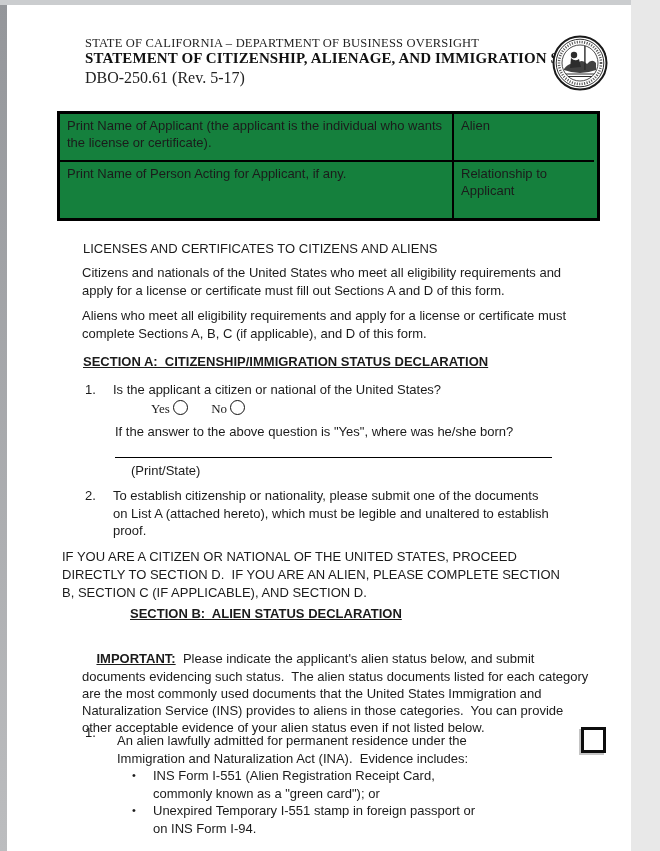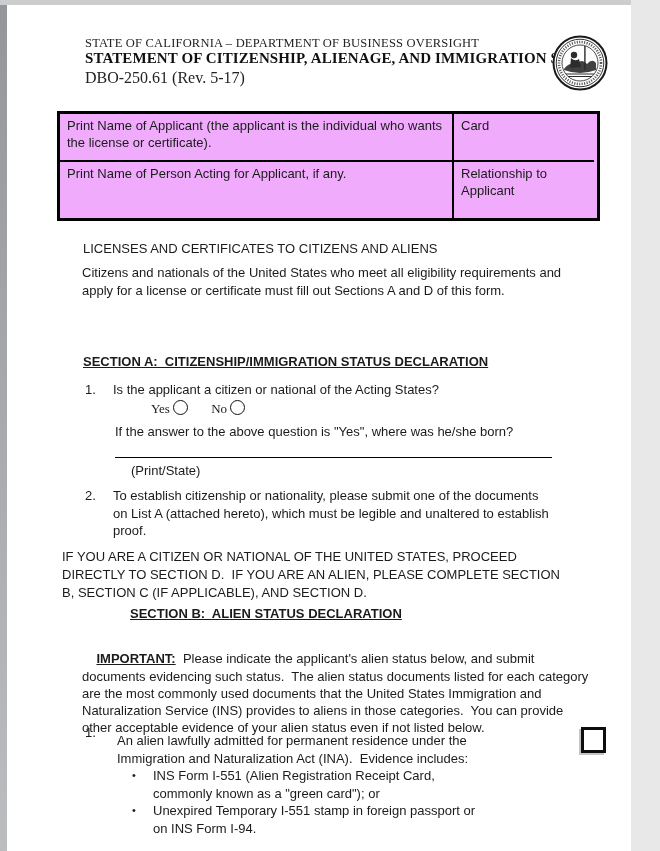--- a/index.html
+++ b/index.html
@@ -8,21 +8,21 @@
   .edge-left{position:absolute;left:0;top:0;width:7px;height:851px;background:linear-gradient(#94969a,#bcbdbf);}
   .edge-top{position:absolute;left:0;top:0;width:660px;height:5px;background:#cbcdcf;}
   .abs{position:absolute;}
   .pre{white-space:pre-wrap;}
   
   .agency{left:85px;top:36px;font-family:"Liberation Serif",serif;font-size:12.5px;letter-spacing:.2px;color:#222;}
   .doc-title{left:85px;top:50px;font-family:"Liberation Serif",serif;font-size:15px;font-weight:bold;letter-spacing:.1px;color:#111;}
   .formnum{left:85px;top:69px;font-family:"Liberation Serif",serif;font-size:16px;color:#222;}
   .seal{left:551px;top:34px;width:58px;height:58px;}
   
-  .app-table{left:57px;top:111px;width:537px;border:3px solid #000;display:grid;grid-template-columns:394px 140px;grid-template-rows:48px 56px;background:#f0abfc;}
+  .app-table{left:57px;top:111px;width:537px;border:3px solid #000;display:grid;grid-template-columns:394px 140px;grid-template-rows:48px 56px;background:#15803d;}
   .cell{font-size:13px;line-height:16.5px;padding:4px 7px;white-space:pre-wrap;}
   .cell.c0{border-right:2px solid #000;}
   .cell.r0{border-bottom:2px solid #000;}
   
   .bt{font-size:13px;line-height:17.5px;}
   .bold{font-weight:bold;text-decoration:underline;}
   .num{position:absolute;left:0;top:0;}
   .itxtA{margin-left:28px;}
   .itxtB{margin-left:32px;margin-top:8px;}
   .yesno{margin-left:38px;margin-top:1px;font-family:Liberation Serif, serif;}
@@ -54,36 +54,38 @@
       <circle cx="23" cy="21" r="3.2" fill="#2c2c2c"></circle>
       <path d="M20 24 q4 4 8 1 l2 8 l-11 1 z" fill="#2c2c2c"></path>
       <rect x="33.2" y="12" width="1.4" height="24" fill="#2c2c2c"></rect>
       <path d="M15 40 h28 M17 42.5 h24" stroke="#2c2c2c" stroke-width="1"></path>
     </svg>
   </div>
 
   <div class="abs app-table">
     <div class="cell c0 r0">Print Name of Applicant (the applicant is the individual who wants
 the license or certificate).</div>
-    <div class="cell r0">Card</div>
+    <div class="cell r0">Alien</div>
     <div class="cell c0">Print Name of Person Acting for Applicant, if any.</div>
     <div class="cell">Relationship to
 Applicant</div>
   </div>
 
   <div class="abs bt pre" style="left:82px;top:264px;width:560px;">Citizens and nationals of the United States who meet all eligibility requirements and
 apply for a license or certificate must fill out Sections A and D of this form.</div>
   <div class="abs bt" style="left:83px;top:240px;">LICENSES AND CERTIFICATES TO CITIZENS AND ALIENS</div>
+  <div class="abs bt pre" style="left:82px;top:307px;width:560px;">Aliens who meet all eligibility requirements and apply for a license or certificate must
+complete Sections A, B, C (if applicable), and D of this form.</div>
 
   <div class="abs bt bold pre" style="left:83px;top:353px;">SECTION A:  CITIZENSHIP/IMMIGRATION STATUS DECLARATION</div>
 
   <div class="abs bt" style="left:85px;top:381px;width:500px;">
     <span class="num">1.</span>
     <div class="itxtA">
-      <div>Is the applicant a citizen or national of the Acting States?</div>
+      <div>Is the applicant a citizen or national of the United States?</div>
       <div class="yesno">
         <span>Yes</span><span class="radio"></span>
         <span class="no-group"><span>No</span><span class="radio"></span></span>
       </div>
     </div>
   </div>
 
   <div class="abs bt pre" style="left:115px;top:423px;width:500px;">If the answer to the above question is "Yes", where was he/she born?</div>
   <div class="abs blankline" style="left:115px;top:443px;width:437px;height:14px;"></div>
   <div class="abs bt" style="left:131px;top:462px;">(Print/State)</div>

